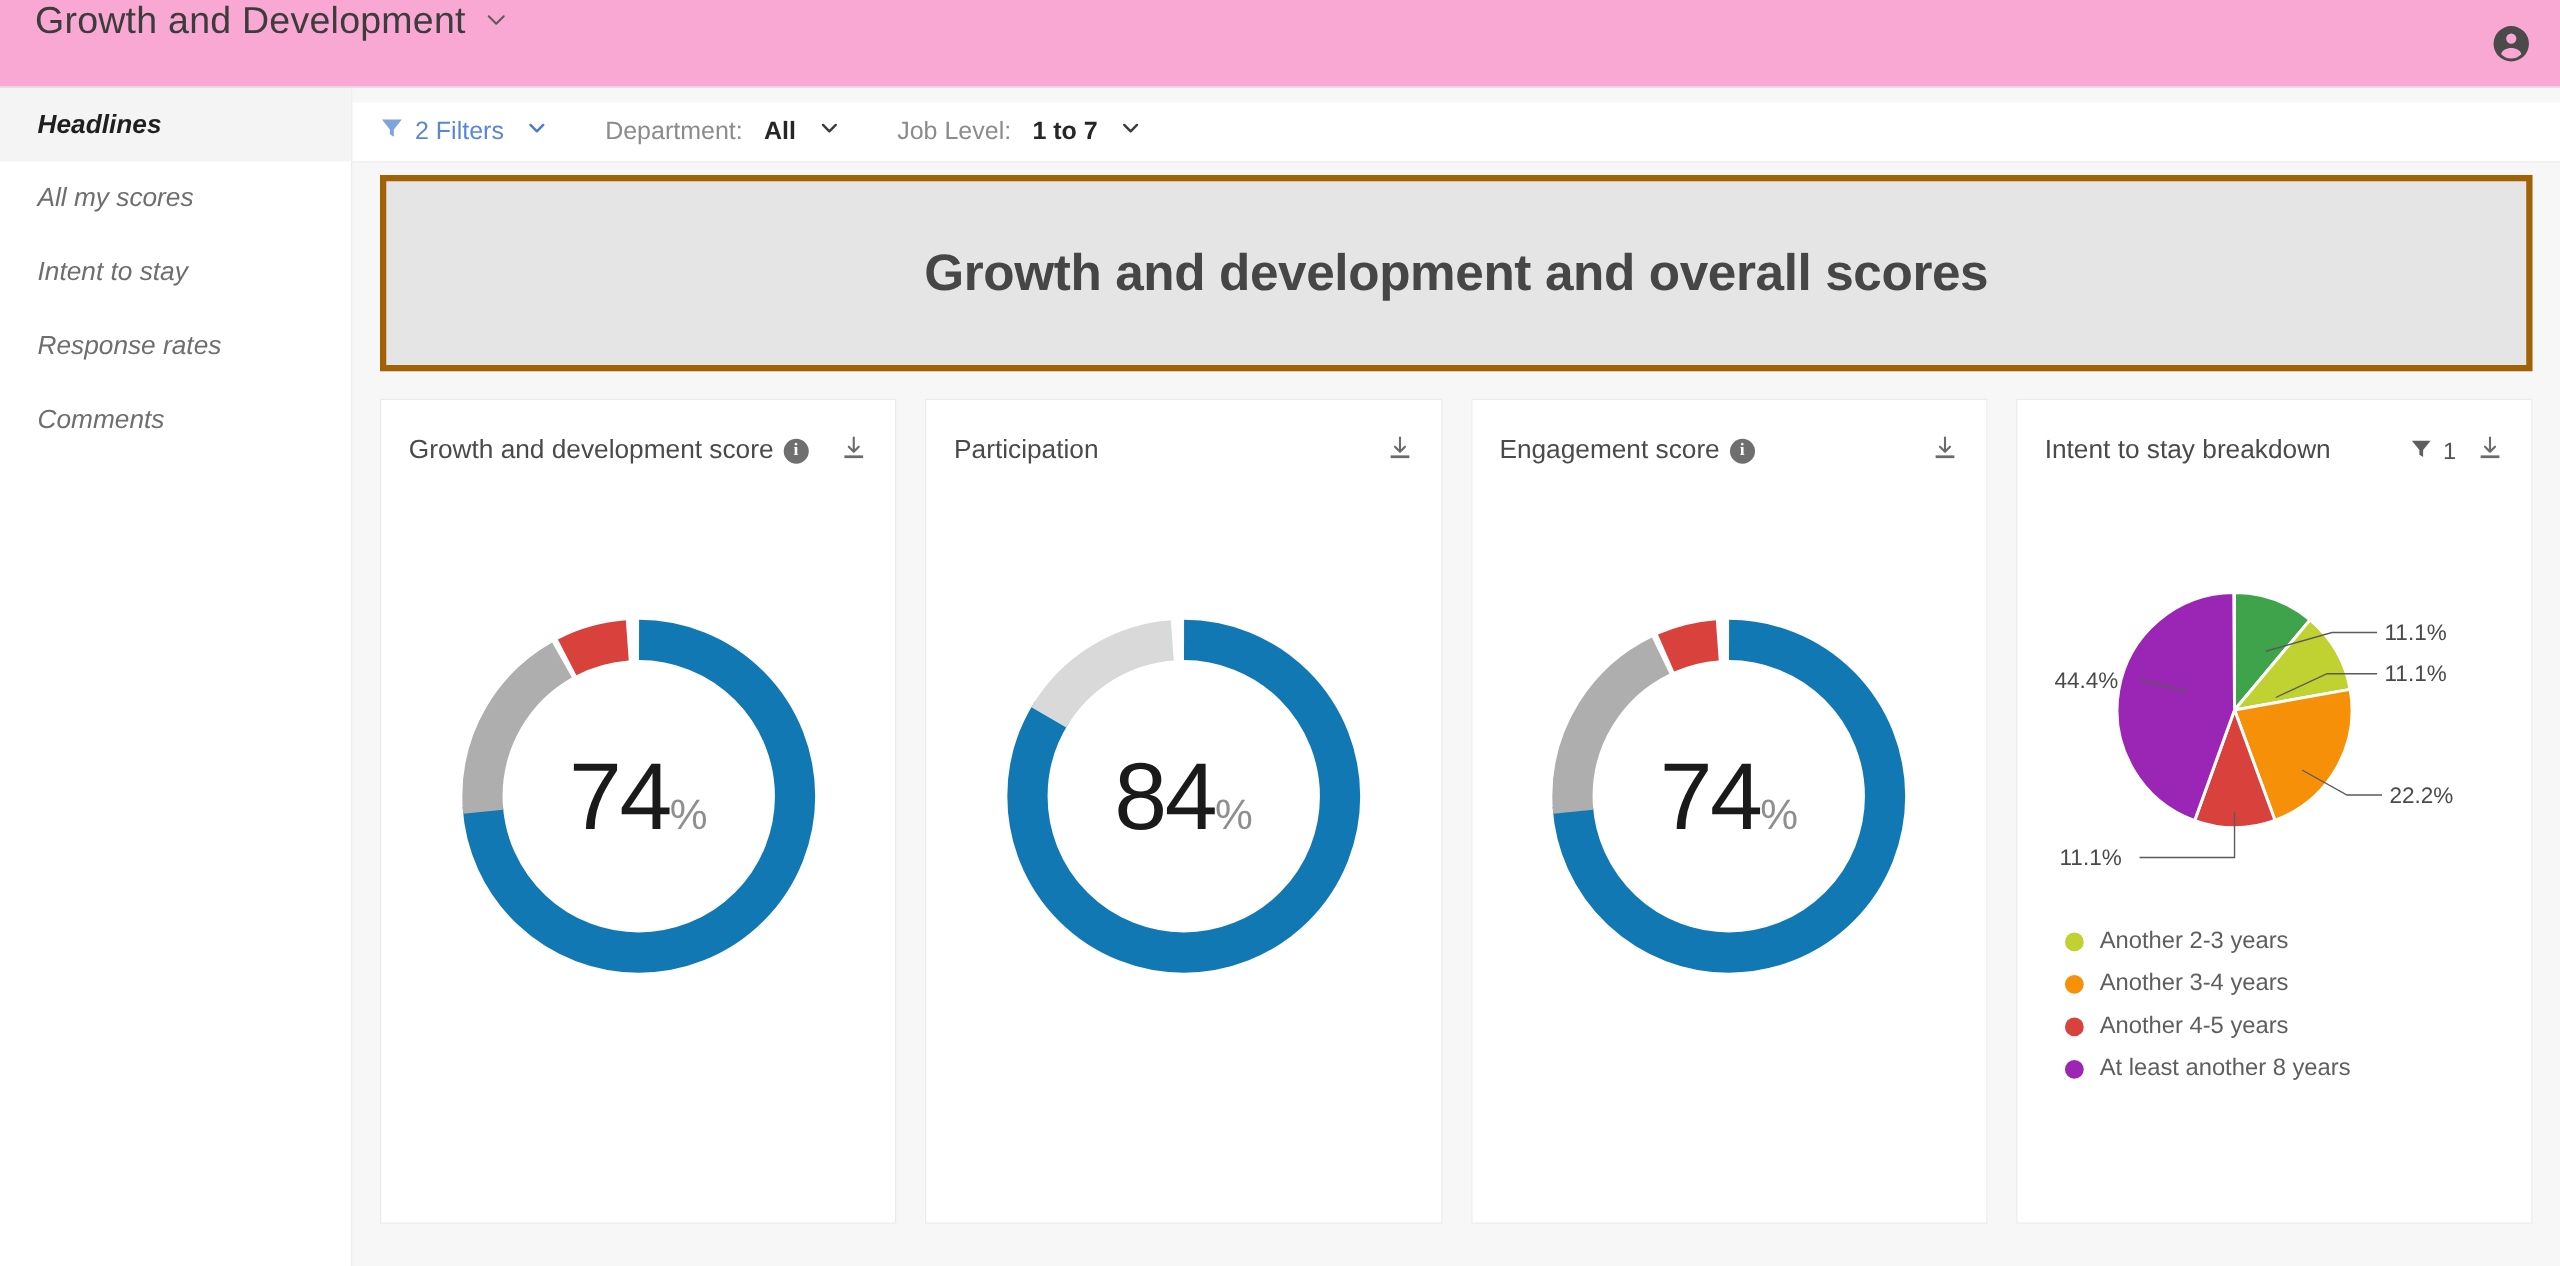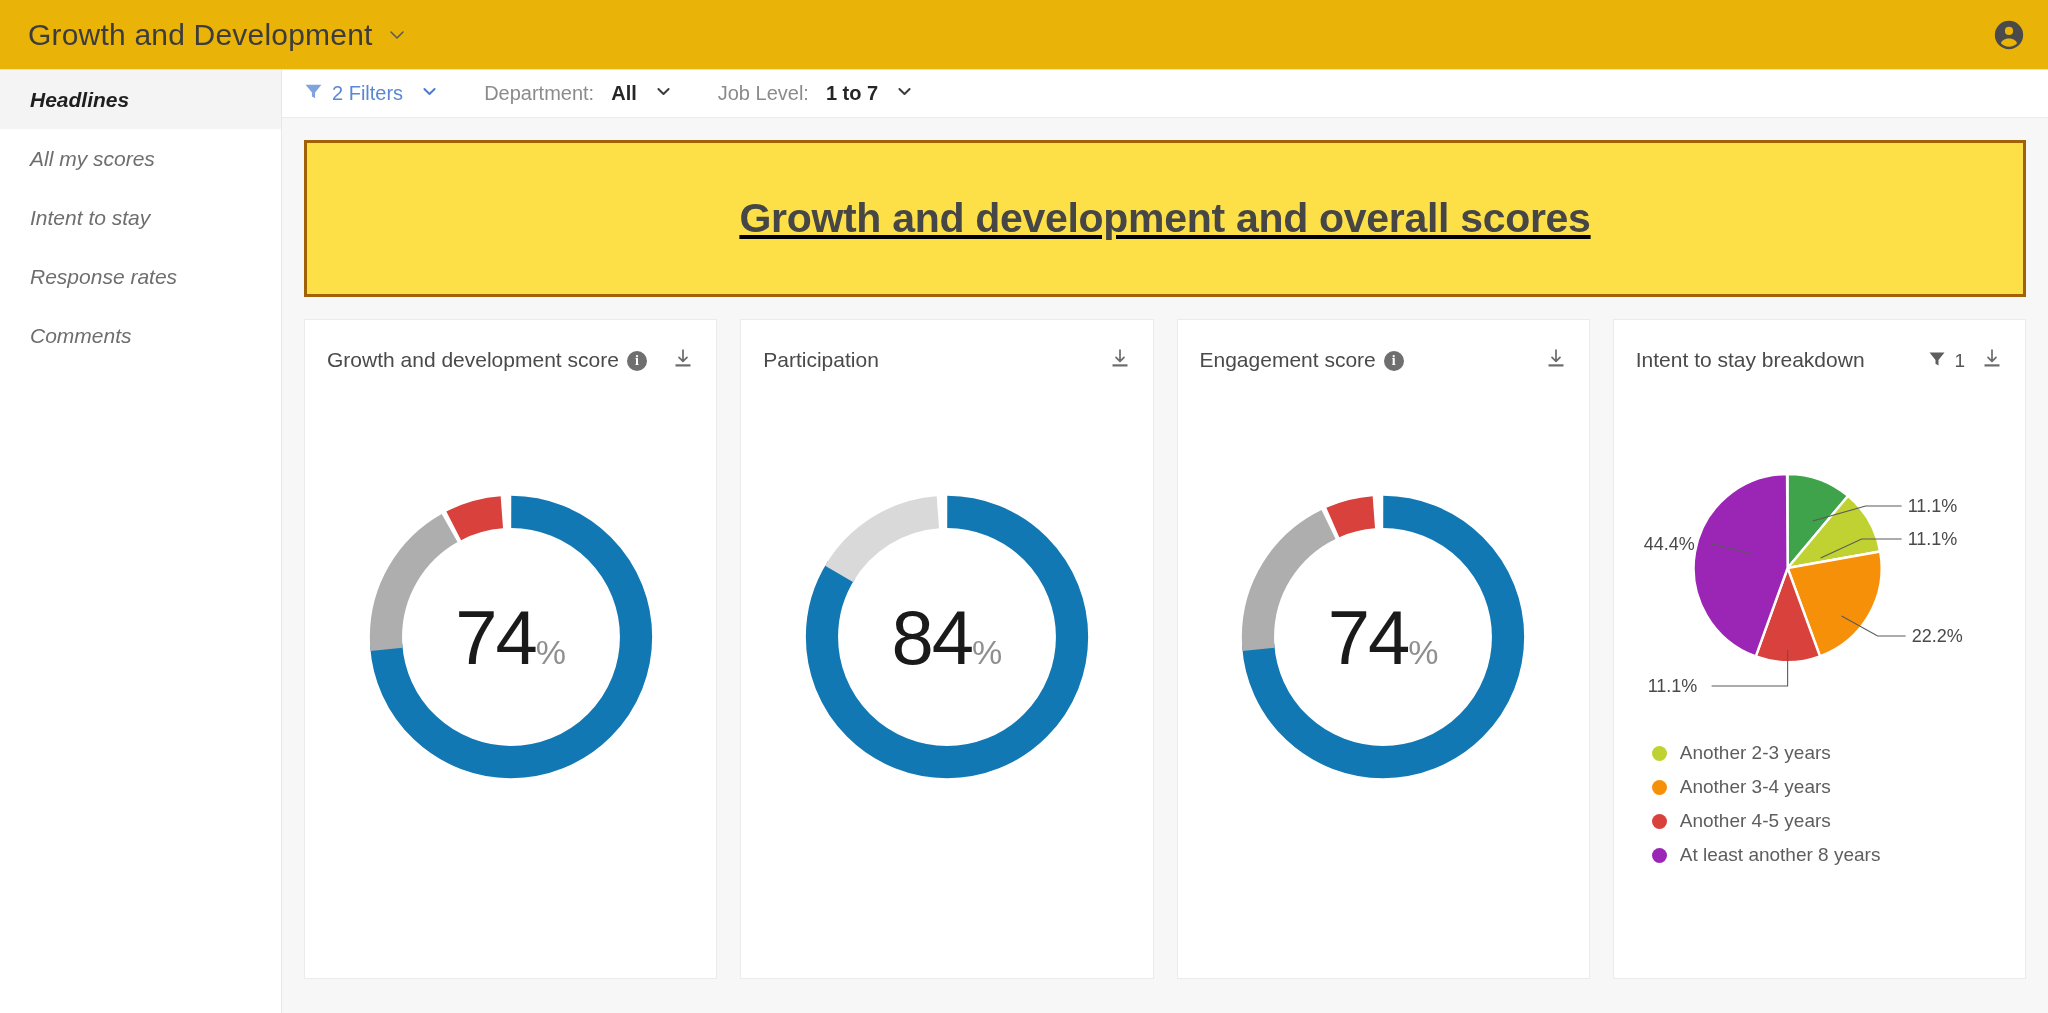--- a/index.html
+++ b/index.html
@@ -6,24 +6,24 @@
   html, body {
     width: 2048px; height: 1013px;
     font-family: "Liberation Sans", sans-serif;
     background: #ffffff;
     overflow: hidden;
   }
 
   
   .topbar {
     height: 70px;
-    background: #eab308;
+    background: #f9a8d4;
     border-bottom: 1px solid #e3e3e3;
     display: flex;
-    align-items: center;
+    align-items: flex-start;
     padding: 0 24px 0 28px;
     position: relative;
   }
   .topbar-title {
     font-size: 30px;
     color: #3c3c3c;
     font-weight: 400;
     letter-spacing: .2px;
   }
   .chev-small {
@@ -78,46 +78,45 @@
   
   .filterbar {
     height: 48px;
     background: #ffffff;
     display: flex;
     align-items: center;
     margin: -22px -22px 0 -22px;
     padding: 0 0 0 22px;
     border-bottom: 1px solid #ececec;
     position: relative;
-    top: 0;
+    top: 12px;
   }
   .filter-pill {
     display: flex;
     align-items: center;
     gap: 9px;
     font-size: 20px;
     cursor: pointer;
     margin-right: 46px;
   }
   .filter-count { color: #5b86d6; font-weight: 400; }
   .filter-label { color: #8b8b8b; font-size: 20px; }
   .filter-value { color: #262626; font-weight: 700; font-size: 20px; margin-left: 8px; }
   .funnel { display: inline-block; }
   .chev { display: inline-block; margin-left: 9px; }
 
   
   .banner {
-    background: #fde047;
-    border: 3px solid #a16207;
+    background: #e5e5e5;
+    border: 5px solid #a16207;
     height: 157px;
     margin-top: 22px;
     display: flex;
     align-items: center;
     justify-content: center;
-    text-decoration: underline;
   }
   .banner-title {
     font-size: 41px;
     font-weight: 700;
     color: #464646;
     letter-spacing: -.3px;
   }
 
   
   .cards {

